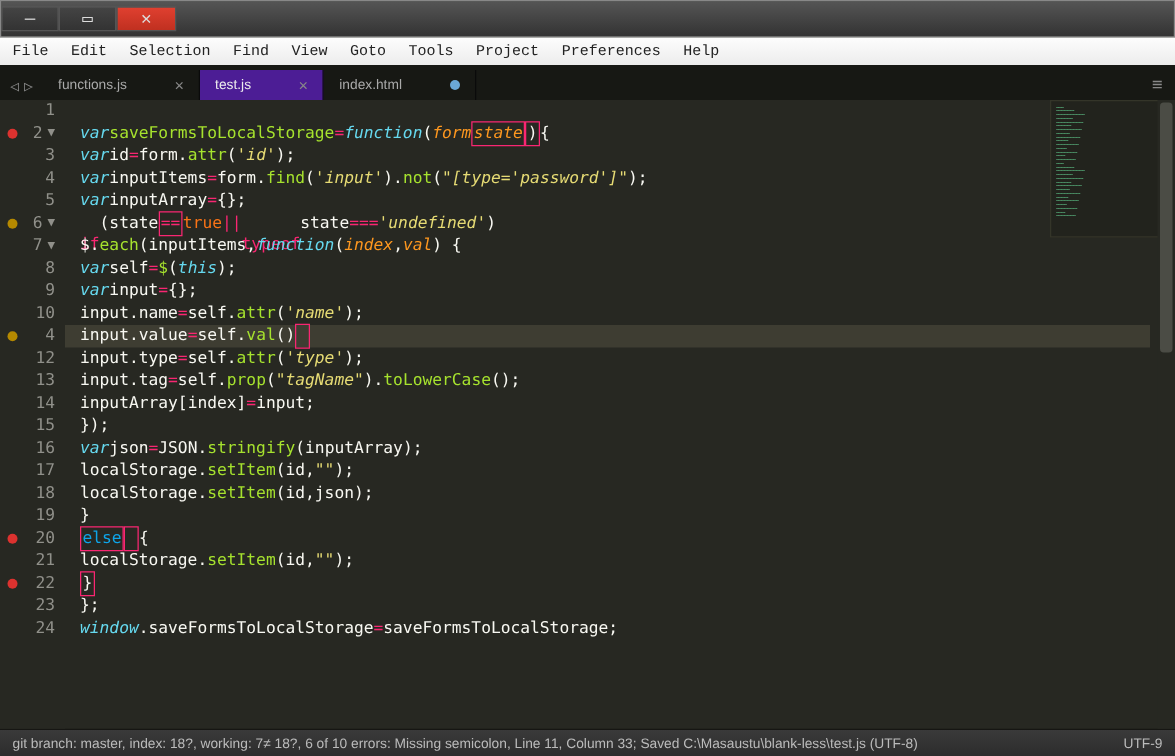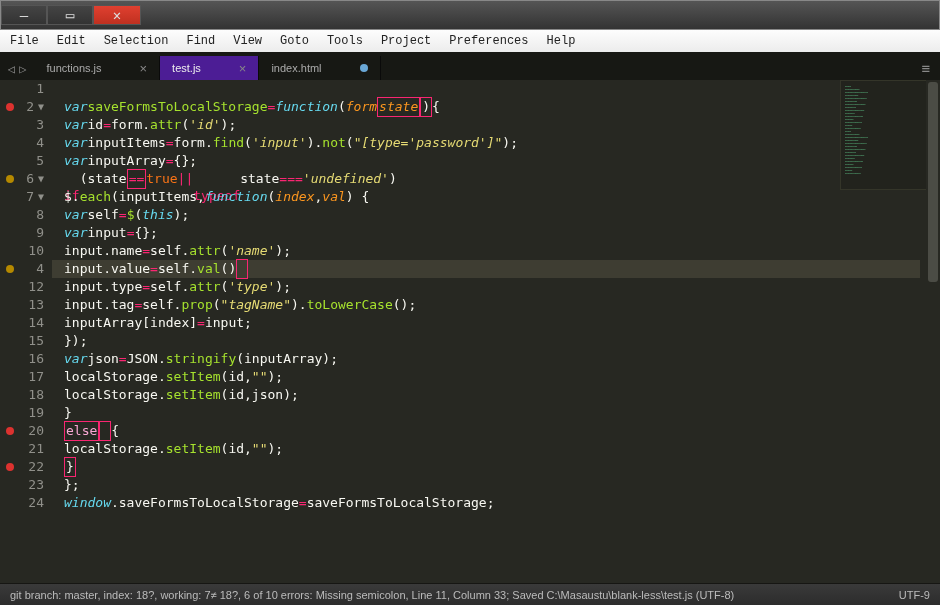--- a/index.html
+++ b/index.html
@@ -41,21 +41,21 @@
 .kw2 { color: #f92672; margin-top: 34px; }
 .st { color: #66d9ef; font-style: italic; }
 .fn { color: #a6e22e; }
 .pr { color: #fd971f; font-style: italic; }
 .str { color: #e6db74; font-style: italic; }
 .num { color: #f97316; }
 .op { color: #f92672; }
 .id { color: #f8f8f2; }
 .pu { color: #f8f8f2; }
 .err-box { border: 1px solid #f92672; padding: 0 1px; }
-.err-red { color: #f9a8d4; border: 1px solid #f92672; padding: 0 1px; }
+.err-red { color: #0ea5e9; border: 1px solid #f92672; padding: 0 1px; }
 
 .minimap { position: absolute; top: 0; right: 0; width: 100px; height: 110px; background: #22231d; border: 1px solid #343529; padding: 4px; font-size: 2px; line-height: 3px; color: #5a6; overflow: hidden; }
 .minimap div { height: 3px; }
 
 .scrollbar { position: absolute; right: 0; top: 0; width: 14px; height: 100%; background: #272822; }
 .scrollbar-thumb { margin: 2px; width: 10px; height: 200px; background: #4b4c45; border-radius: 3px; }
 
 .statusbar { height: 22px; background: linear-gradient(#3a3a3a,#2c2c2c); border-top: 1px solid #161613; display: flex; align-items: center; justify-content: space-between; padding: 0 10px; color: #bbb; font-family: "Segoe UI", sans-serif; font-size: 11px; }
 </style>
 </head>

